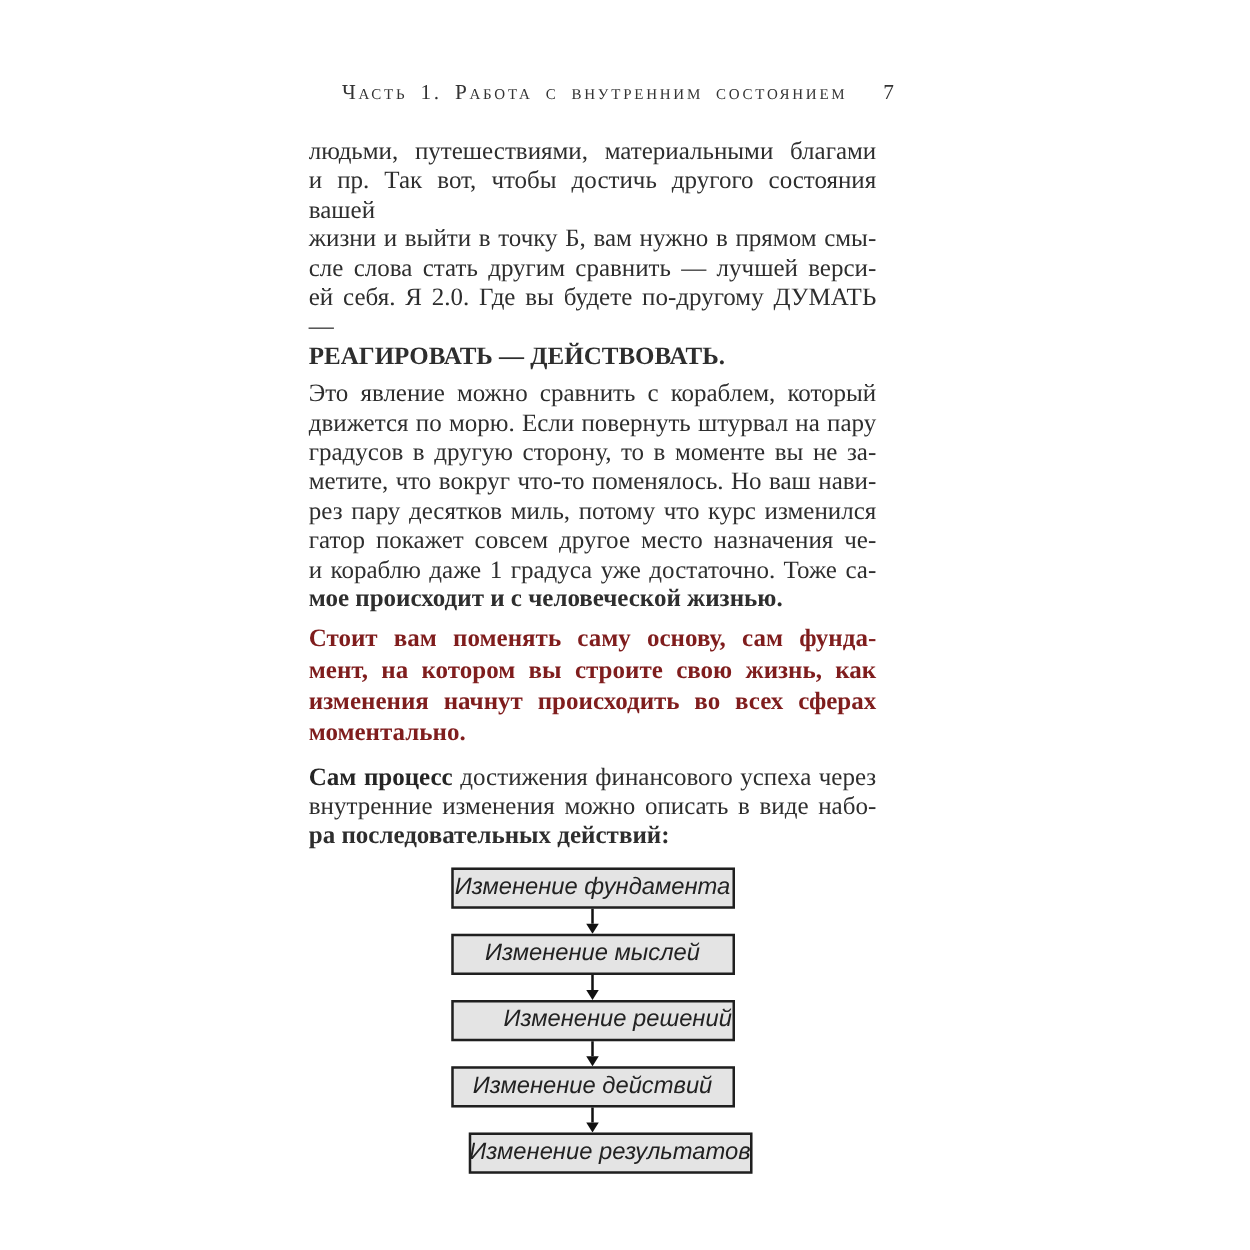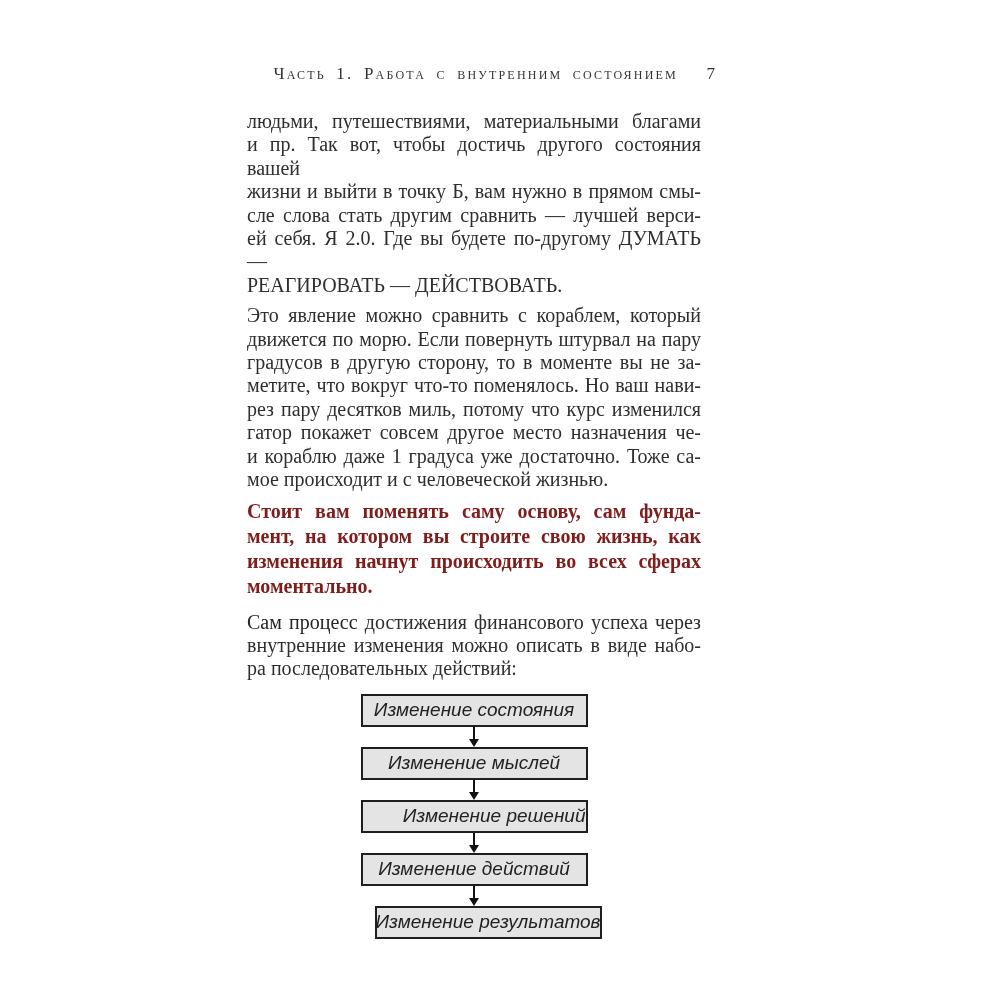--- a/index.html
+++ b/index.html
@@ -51,29 +51,30 @@
     margin: 0 0 7px 0;
     font-size: 20px;
     line-height: 23.4px;
   }
   .para .line {
     text-align: justify;
     text-align-last: justify;
   }
   .para .line.last {
     text-align-last: left;
+    font-weight: bold;
   }
   .para.bold {
     font-weight: bold;
     line-height: 25px;
     margin-top: 0;
     margin-bottom: 12px;
     color: #7f1d1d;
   }
-  .para .b { font-weight: normal; color: #252525; }
+  .para .b { font-weight: bold; color: #252525; }
   
   .flowchart {
     margin-top: 13px;
     display: flex;
     flex-direction: column;
     align-items: center;
   }
   .flow-box {
     box-sizing: border-box;
     width: 227px;
@@ -147,21 +148,21 @@
           <div class="line last">моментально.</div>
         </div>
         <div class="para normal">
           <div class="line"><span class="b">Сам процесс</span><span> достижения финансового успеха через</span></div>
           <div class="line">внутренние изменения можно описать в виде набо-</div>
           <div class="line last">ра последовательных действий:</div>
         </div>
       </div>
     <div id="flowchart" class="flowchart">
         <div class="flow-box" style="background: rgb(228, 228, 228); border-color: rgb(31, 31, 31);">
-          <span class="label">Изменение состояния</span>
+          <span class="label">Изменение фундамента</span>
         </div>
         <div class="flow-arrow">
           <div class="stem"></div>
           <div class="head"></div>
         </div>
         <div class="flow-box" style="background: rgb(228, 228, 228); border-color: rgb(31, 31, 31);">
           <span class="label">Изменение мыслей</span>
         </div>
         <div class="flow-arrow">
           <div class="stem"></div>

